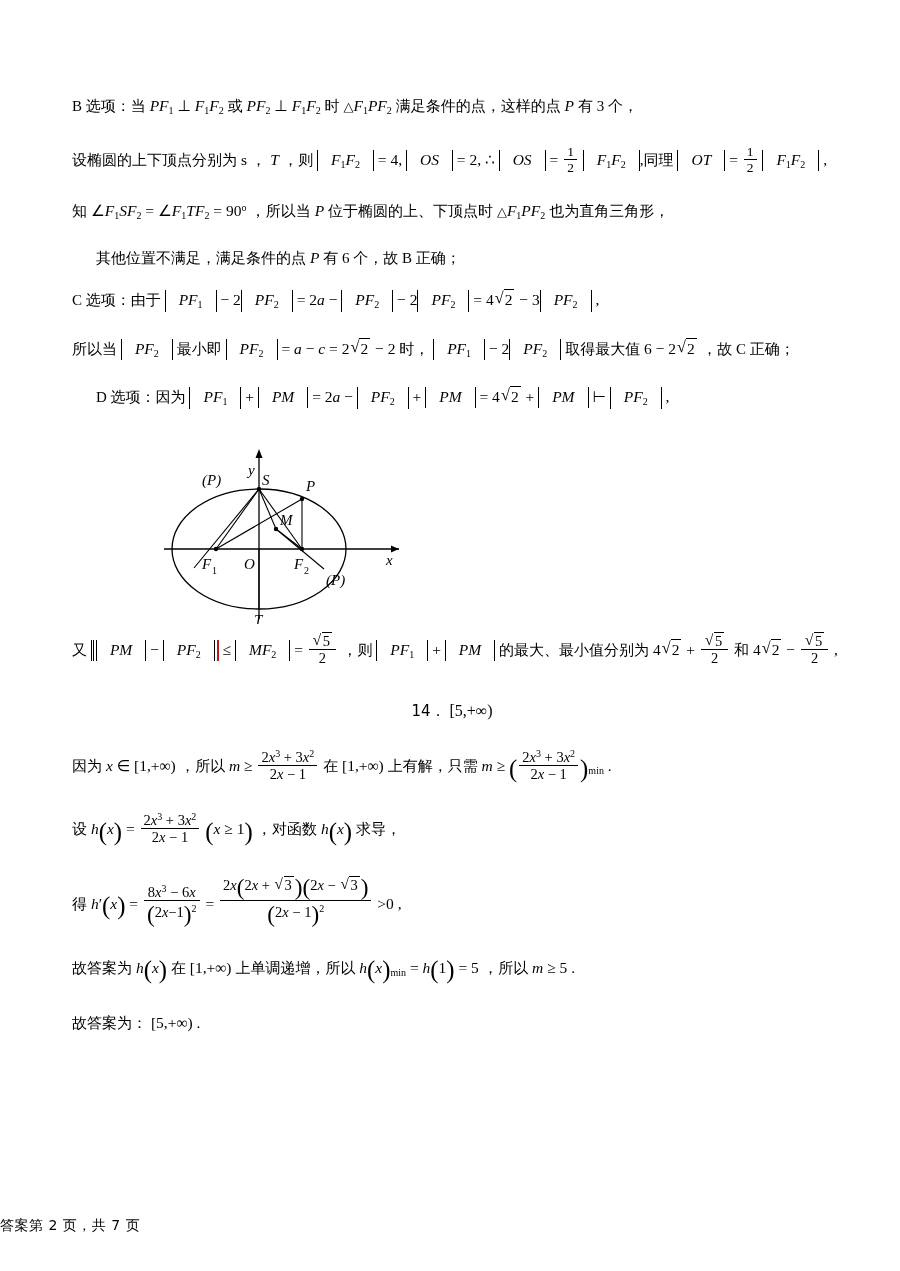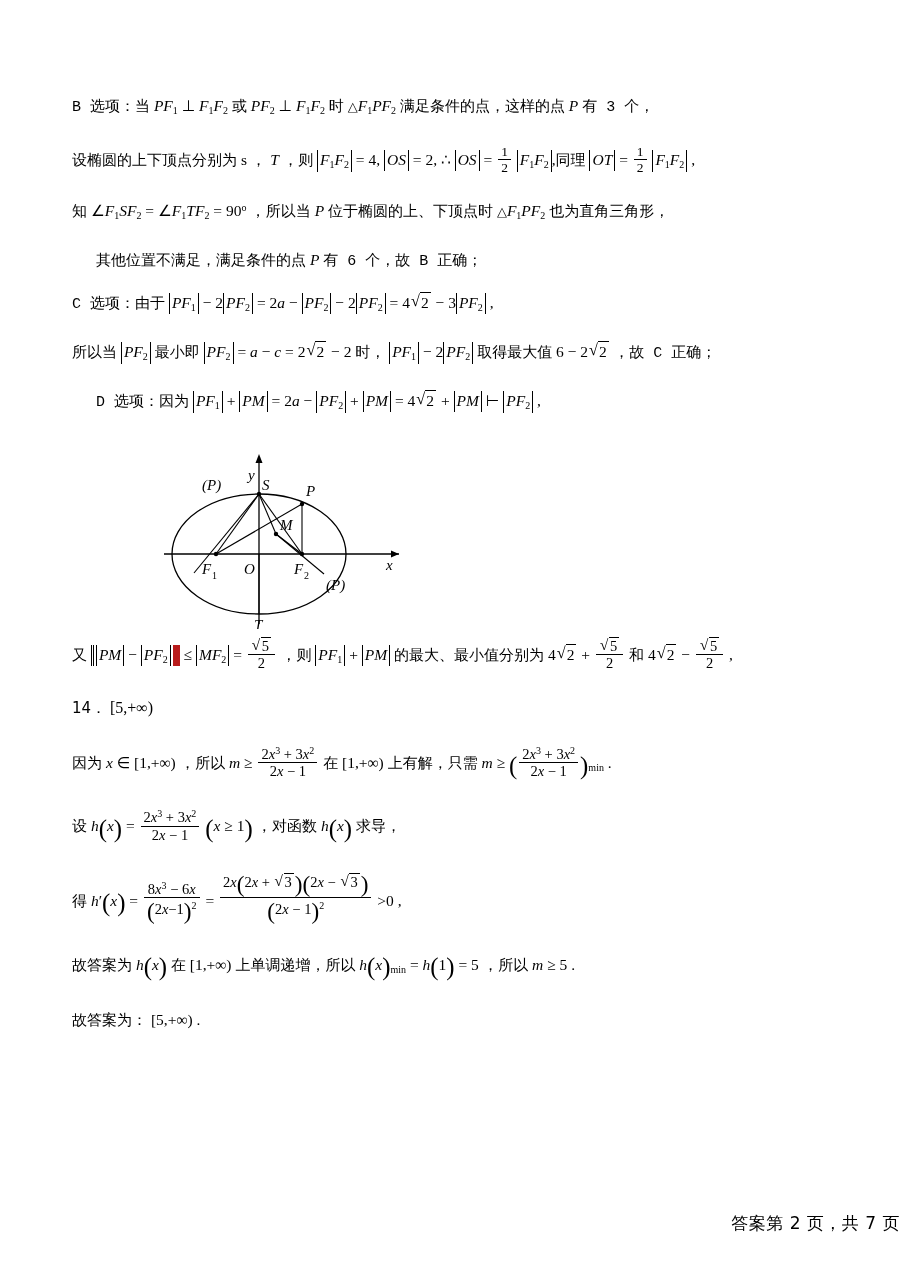--- a/index.html
+++ b/index.html
@@ -21,21 +21,21 @@
     left:72px;top:96px;
     width:760px;
   }
   .line{
     font-size:15.5px;
     line-height:1.35;
     margin-bottom:26px;
     white-space:nowrap;
   }
   .line.tight{margin-bottom:20px;margin-left:24px;}
-  .cn{font-family:Liberation Mono, monospace; font-size:15px;}
+  .cn{font-family:Liberation Serif, serif; font-size:15px;}
   i.v{font-family:"Liberation Serif", serif; font-style:italic;}
   .sub{font-size:10px;vertical-align:-3px;}
   .sup{font-size:10px;vertical-align:5px;}
   
   .frac{
     display:inline-block;
     vertical-align:-0.52em;
     text-align:center;
     font-size:13.5px;
     line-height:1.12;
@@ -45,35 +45,35 @@
   .frac .den{display:block;border-top:1px solid #000;padding:0 3px;}
   .fracbig{font-size:14.5px;vertical-align:-0.55em;}
   
   .sqrt{display:inline-block;position:relative;padding-left:9px;margin:0 1px;}
   .sqrt::before{
     content:"\221A";
     position:absolute;left:0;top:-1px;font-size:1.05em;
   }
   .sqrt > span{border-top:1px solid #000;padding:0 2px 0 1px;display:inline-block;}
   
-  .abs{border-left:1px solid #000;border-right:1px solid #000;padding:0 2px;display:inline-block;text-align:center;}
-  .absd{border-left:3px double #000;border-right:7px solid #b91c1c;padding:0 2px;display:inline-block;}
+  .abs{border-left:1px solid #000;border-right:1px solid #000;padding:0 13px;display:inline-block;text-align:center;}
+  .absd{border-left:3px double #000;border-right:2px solid #b91c1c;padding:0 2px;display:inline-block;}
   .tri{font-size:13px;}
   .bigparen{font-size:1.6em;vertical-align:-0.22em;font-weight:300;}
   .figure{
     position:relative;
     width:330px;height:195px;
     margin:2px 0 8px 82px;
   }
   .footer{
     position:absolute;
     left:0;right:0;bottom:36px;
-    text-align:right;
+    text-align:left;
     font-family:"DejaVu Sans", sans-serif;
-    font-size:17px;
+    font-size:14px;
     letter-spacing:0.5px;
   }
   .itemno{font-family:"DejaVu Sans", sans-serif;font-size:15px;}
 </style>
 </head>
 <body>
 
 <div class="page">
   <div class="content">
 
@@ -183,21 +183,21 @@
       ，<span class="cn">则</span>
       <span class="abs"><i class="v">PF</i><span class="sub">1</span></span> + <span class="abs"><i class="v">PM</i></span>
       <span class="cn">的最大、最小值分别为</span> 4<span class="sqrt"><span>2</span></span> +
       <span class="frac fracbig"><span class="num"><span class="sqrt"><span>5</span></span></span><span class="den">2</span></span>
       <span class="cn">和</span> 4<span class="sqrt"><span>2</span></span> −
       <span class="frac fracbig"><span class="num"><span class="sqrt"><span>5</span></span></span><span class="den">2</span></span> ,
     </div>
 
 
 
-    <div class="line" style="margin-top:26px;">
+    <div class="line" style="margin-top:34px;text-align:center;">
       <span class="itemno">14．</span>
       <span style="font-size:16px;">[5,+∞)</span>
     </div>
 
 
     <div class="line">
       <span class="cn">因为</span> <i class="v">x</i> ∈ [1,+∞) ，<span class="cn">所以</span> <i class="v">m</i> ≥
       <span class="frac fracbig"><span class="num">2<i class="v">x</i><span class="sup">3</span> + 3<i class="v">x</i><span class="sup">2</span></span><span class="den">2<i class="v">x</i> − 1</span></span>
       <span class="cn">在</span> [1,+∞) <span class="cn">上有解，只需</span> <i class="v">m</i> ≥
       <span class="bigparen">(</span><span class="frac fracbig"><span class="num">2<i class="v">x</i><span class="sup">3</span> + 3<i class="v">x</i><span class="sup">2</span></span><span class="den">2<i class="v">x</i> − 1</span></span><span class="bigparen">)</span><span class="sub">min</span> .

